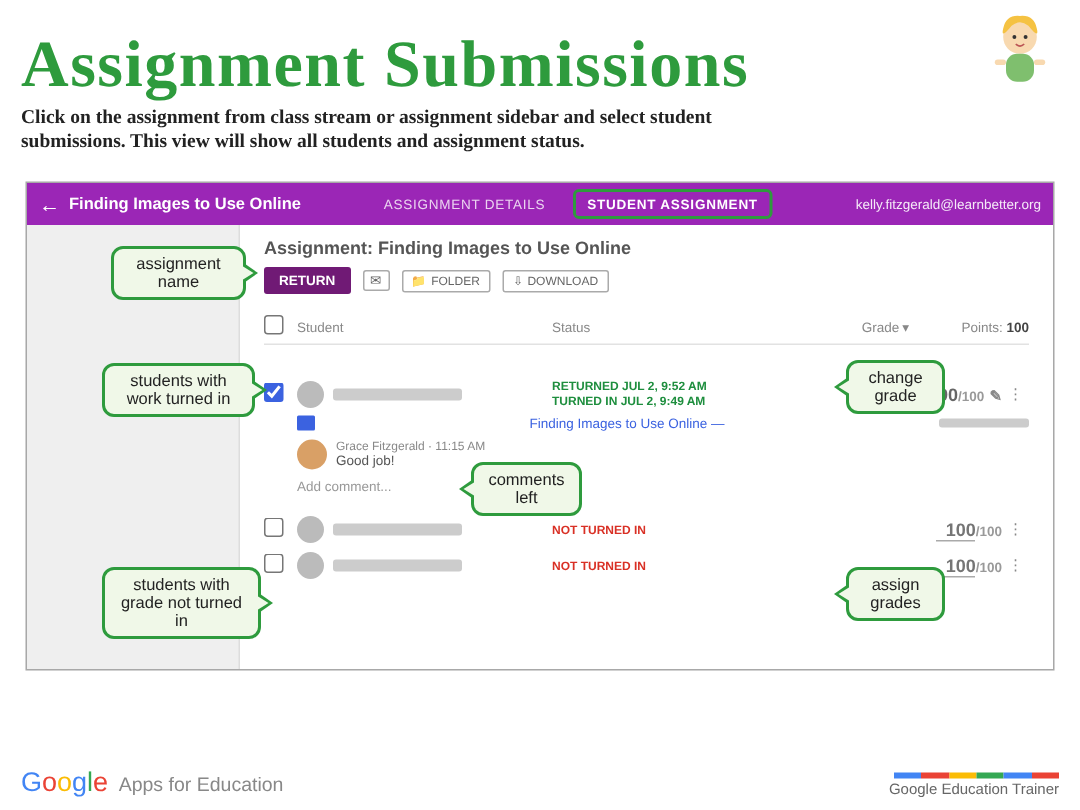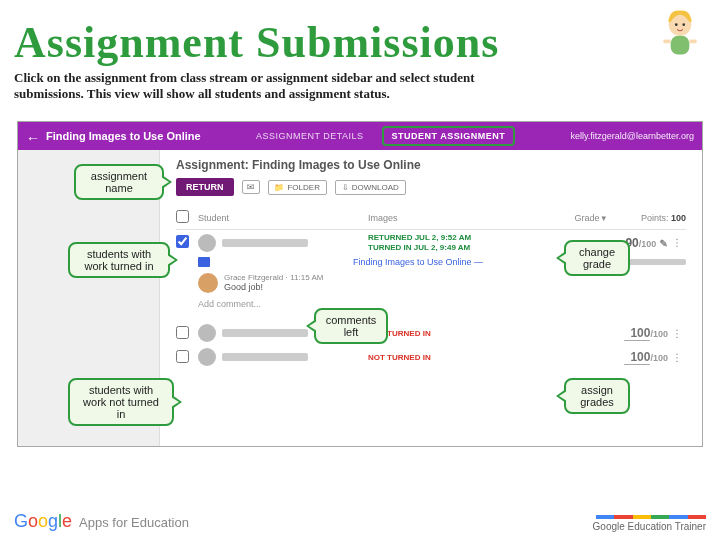--- a/index.html
+++ b/index.html
@@ -111,21 +111,21 @@
   }
 
   
   .colheads {
     display: flex;
     align-items: center;
     font-size: 9px;
     color: #888;
     border-bottom: 1px solid #e2e2e2;
     padding: 4px 0;
-    margin-bottom: 0;
+    margin-bottom: 20px;
   }
   .colheads .ck { width: 22px; }
   .colheads .stu { width: 170px; }
   .colheads .status { flex: 1; }
   .colheads .grade { width: 50px; text-align: right; display: flex; align-items: center; justify-content: flex-end; gap: 2px; }
   .colheads .points { width: 80px; text-align: right; }
 
   
   .row {
     display: flex;
@@ -254,21 +254,21 @@
           </div>
         <div class="dlbtn">
             <span>⇩</span>
             <span>DOWNLOAD</span>
           </div>
       </div>
 
       <div class="colheads">
         <div class="ck"><input type="checkbox" style=""></div>
         <div class="stu">Student</div>
-        <div class="status">Images</div>
+        <div class="status">Status</div>
         <div class="grade">
             <span>Grade</span>
             <span> ▾</span>
           </div>
         <div class="points"><span>Points:</span> <span style="color:#444;font-weight:bold">100</span></div>
       </div>
 
       <div class="row">
         <div class="ck"><input type="checkbox" checked="" style=""></div>
         <div class="stu">
@@ -323,21 +323,21 @@
     </div>
   </div>
 
   <div class="callout" style="top:42px; left:56px; width:90px">
     <span>assignment name</span><div class="arrow ar-right"></div>
   </div>
   <div class="callout" style="top:120px; left:50px; width:102px">
     <span>students with work turned in</span><div class="arrow ar-right"></div>
   </div>
   <div class="callout" style="top:256px; left:50px; width:106px">
-    <span>students with work not turned in</span><div class="arrow ar-right"></div>
+    <span>students with grade not turned in</span><div class="arrow ar-right"></div>
   </div>
   <div class="callout" style="top:186px; left:296px; width:74px">
     <span>comments left</span><div class="arrow ar-left"></div>
   </div>
   <div class="callout" style="top:118px; left:546px; width:66px">
     <span>change grade</span><div class="arrow ar-left"></div>
   </div>
   <div class="callout" style="top:256px; left:546px; width:66px">
     <span>assign grades</span><div class="arrow ar-left"></div>
   </div>

